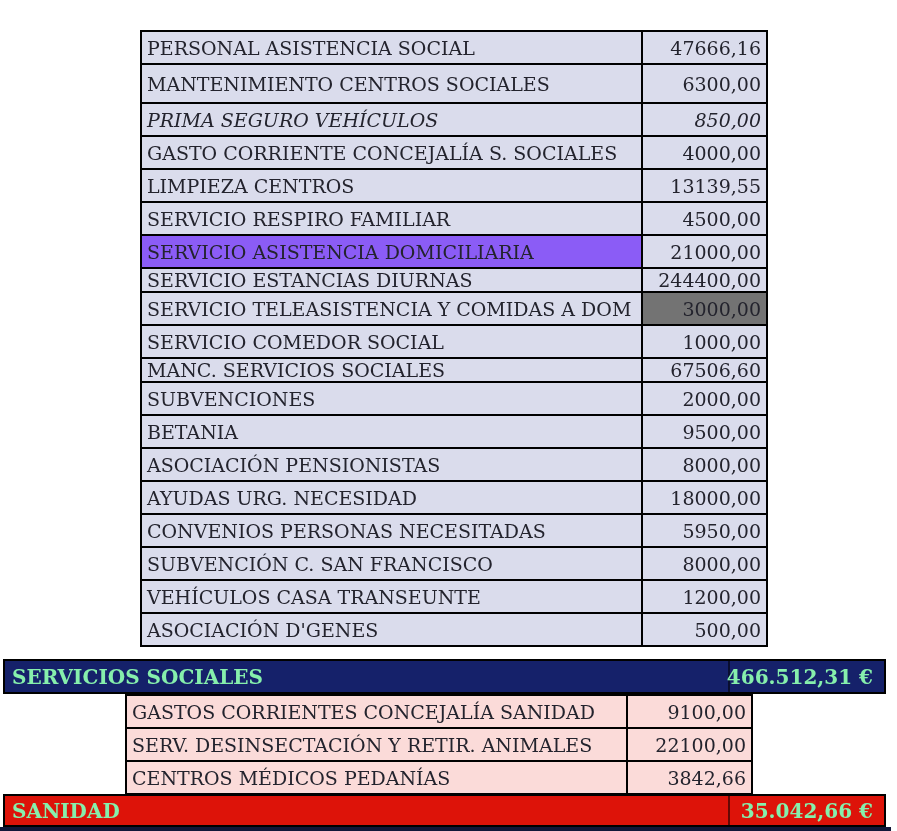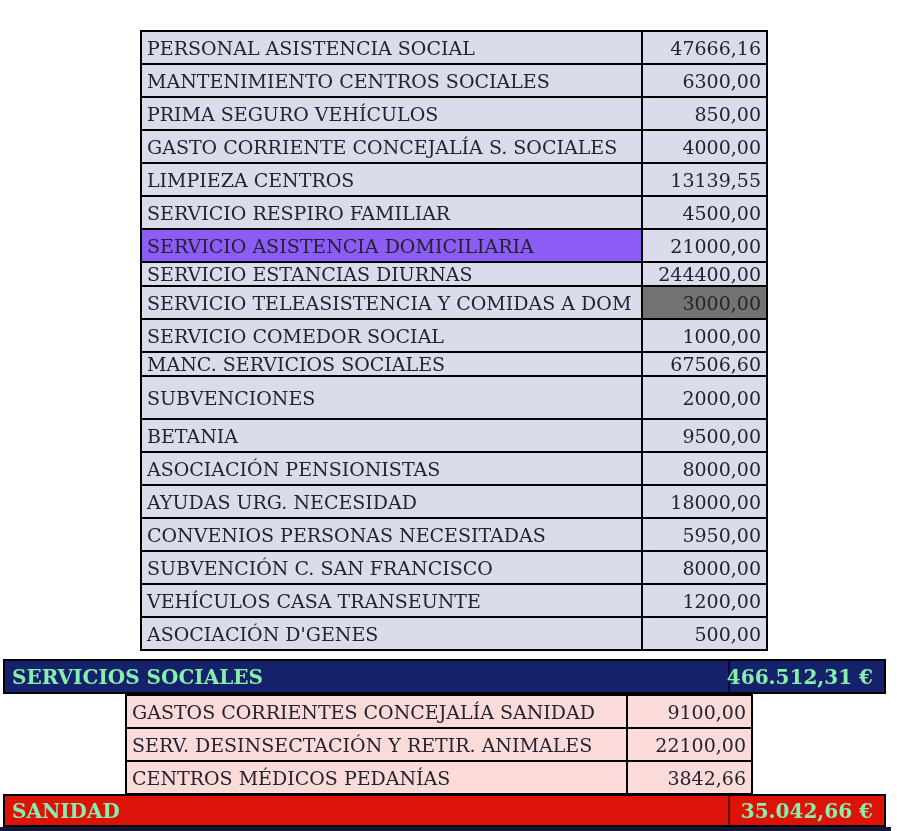--- a/index.html
+++ b/index.html
@@ -91,26 +91,26 @@
 <div class="screen">
   <div id="sections-root">
   <div class="section">
     <table class="detail-table" style="left: 140px; top: 30px;">
       <tbody>
   <tr class="detail-row" style="height: 33px;">
     <td class="cell-label" style="background: rgb(218, 220, 236);">PERSONAL ASISTENCIA SOCIAL</td>
     <td class="cell-value" style="background: rgb(218, 220, 236);">47666,16</td>
   </tr>
 
-  <tr class="detail-row" style="height: 33px;">
+  <tr class="detail-row" style="height: 39px;">
     <td class="cell-label" style="background: rgb(218, 220, 236);">MANTENIMIENTO CENTROS SOCIALES</td>
     <td class="cell-value" style="background: rgb(218, 220, 236);">6300,00</td>
   </tr>
 
-  <tr class="detail-row" style="height: 33px;">
+  <tr class="detail-row" style="height: 33px; font-style: italic;">
     <td class="cell-label" style="background: rgb(218, 220, 236);">PRIMA SEGURO VEHÍCULOS</td>
     <td class="cell-value" style="background: rgb(218, 220, 236);">850,00</td>
   </tr>
 
   <tr class="detail-row" style="height: 33px;">
     <td class="cell-label" style="background: rgb(218, 220, 236);">GASTO CORRIENTE CONCEJALÍA S. SOCIALES</td>
     <td class="cell-value" style="background: rgb(218, 220, 236);">4000,00</td>
   </tr>
 
   <tr class="detail-row" style="height: 33px;">
@@ -141,21 +141,21 @@
   <tr class="detail-row" style="height: 33px;">
     <td class="cell-label" style="background: rgb(218, 220, 236);">SERVICIO COMEDOR SOCIAL</td>
     <td class="cell-value" style="background: rgb(218, 220, 236);">1000,00</td>
   </tr>
 
   <tr class="detail-row" style="height: 20px;">
     <td class="cell-label" style="background: rgb(218, 220, 236);">MANC. SERVICIOS SOCIALES</td>
     <td class="cell-value" style="background: rgb(218, 220, 236);">67506,60</td>
   </tr>
 
-  <tr class="detail-row" style="height: 43px;">
+  <tr class="detail-row" style="height: 33px;">
     <td class="cell-label" style="background: rgb(218, 220, 236);">SUBVENCIONES</td>
     <td class="cell-value" style="background: rgb(218, 220, 236);">2000,00</td>
   </tr>
 
   <tr class="detail-row" style="height: 33px;">
     <td class="cell-label" style="background: rgb(218, 220, 236);">BETANIA</td>
     <td class="cell-value" style="background: rgb(218, 220, 236);">9500,00</td>
   </tr>
 
   <tr class="detail-row" style="height: 33px;">

